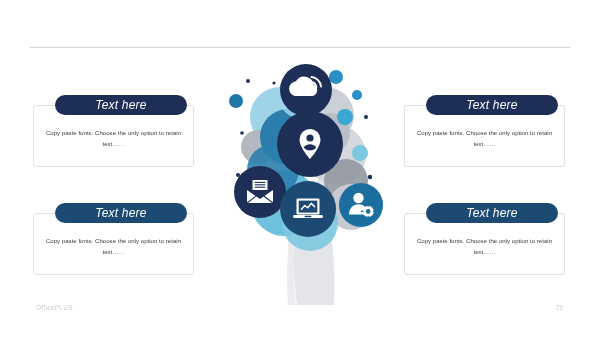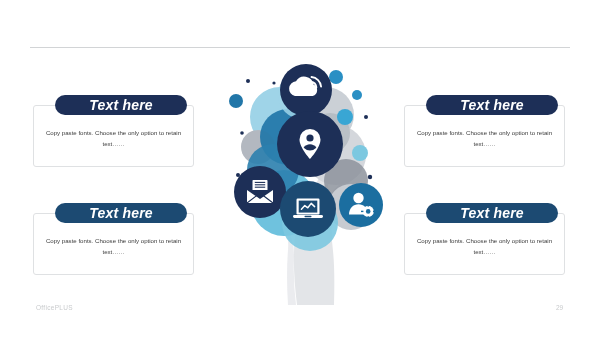--- a/index.html
+++ b/index.html
@@ -25,22 +25,22 @@
     border:1px solid #dfe1e3;border-radius:3px;background:#ffffff;
     box-sizing:border-box;
   }
   .card .pill{
     position:absolute;left:22px;top:0;width:132px;height:20px;
     border-radius:10px;
     display:flex;align-items:center;justify-content:center;
     z-index:2;
   }
   .card .pill span{
-    color:#ffffff;font-style:italic;font-weight:bold;
-    font-size:14px;letter-spacing:.2px;
+    color:#ffffff;font-style:italic;font-weight:normal;
+    font-size:12px;letter-spacing:.2px;
   }
   .card .body{
     position:absolute;left:8px;top:32px;width:145px;
     text-align:center;color:#3c3c3c;
     font-size:6.1px;line-height:1.85;
   }
 
   #card-tl{left:33px;top:95px;}
   #card-bl{left:33px;top:203px;}
   #card-tr{left:404px;top:95px;}

